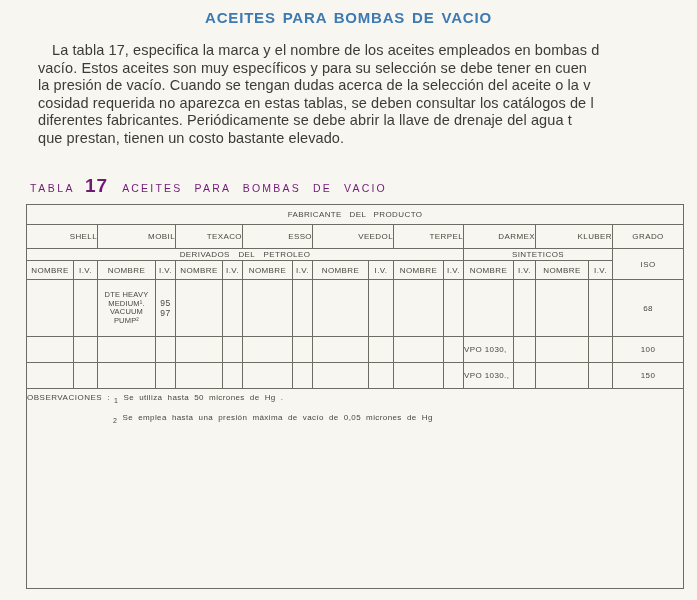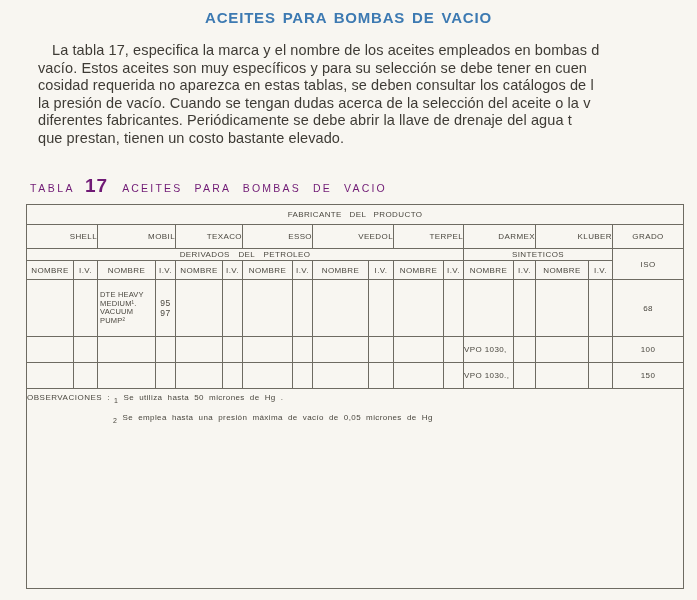--- a/index.html
+++ b/index.html
@@ -84,21 +84,21 @@
   th.iso   { text-align: center; font-size: 8.5px; letter-spacing: 1px; vertical-align: middle; }
 
   td.cell { vertical-align: middle; }
   td.name-stack > div.stack {
     height: 100%;
     display: flex; flex-direction: column;
     justify-content: space-evenly;
   }
   td.name-stack .pname {
     font-size: 7.5px; line-height: 8.5px;
-    text-align: left; letter-spacing: 0.2px;
+    text-align: center; letter-spacing: 0.2px;
     padding: 0 2px;
   }
   td.iv-stack > div.stack {
     height: 100%;
     display: flex; flex-direction: column;
     justify-content: space-evenly;
     align-items: center;
   }
   td.iv-stack .pval { font-size: 8.5px; }
   td.val-center { text-align: center; font-size: 8.5px; }
@@ -120,22 +120,22 @@
 </head>
 <body>
 
 <div class="page">
 
   <h1 class="doc-title">ACEITES PARA BOMBAS DE VACIO</h1>
 
   <div class="intro">
     <div class="line first">La tabla 17,  especifica la marca y el nombre de los aceites empleados en bombas d</div>
     <div class="line">vacío. Estos aceites son muy específicos y para su selección se debe tener en cuen</div>
+    <div class="line">la presión de vacío. Cuando se tengan dudas acerca de la selección del aceite o la v</div>
     <div class="line">cosidad requerida no aparezca en estas tablas, se deben consultar los catálogos de l</div>
-    <div class="line">la presión de vacío. Cuando se tengan dudas acerca de la selección del aceite o la v</div>
     <div class="line">diferentes fabricantes. Periódicamente se debe abrir la llave de drenaje del agua t</div>
     <div class="line">que prestan, tienen un costo bastante elevado.</div>
   </div>
 
   <div class="tbl-caption">
     <span class="cap-label">TABLA</span>
     <span class="cap-num">17</span>
     <span class="cap-text">ACEITES  PARA  BOMBAS  DE  VACIO</span>
   </div>
 

